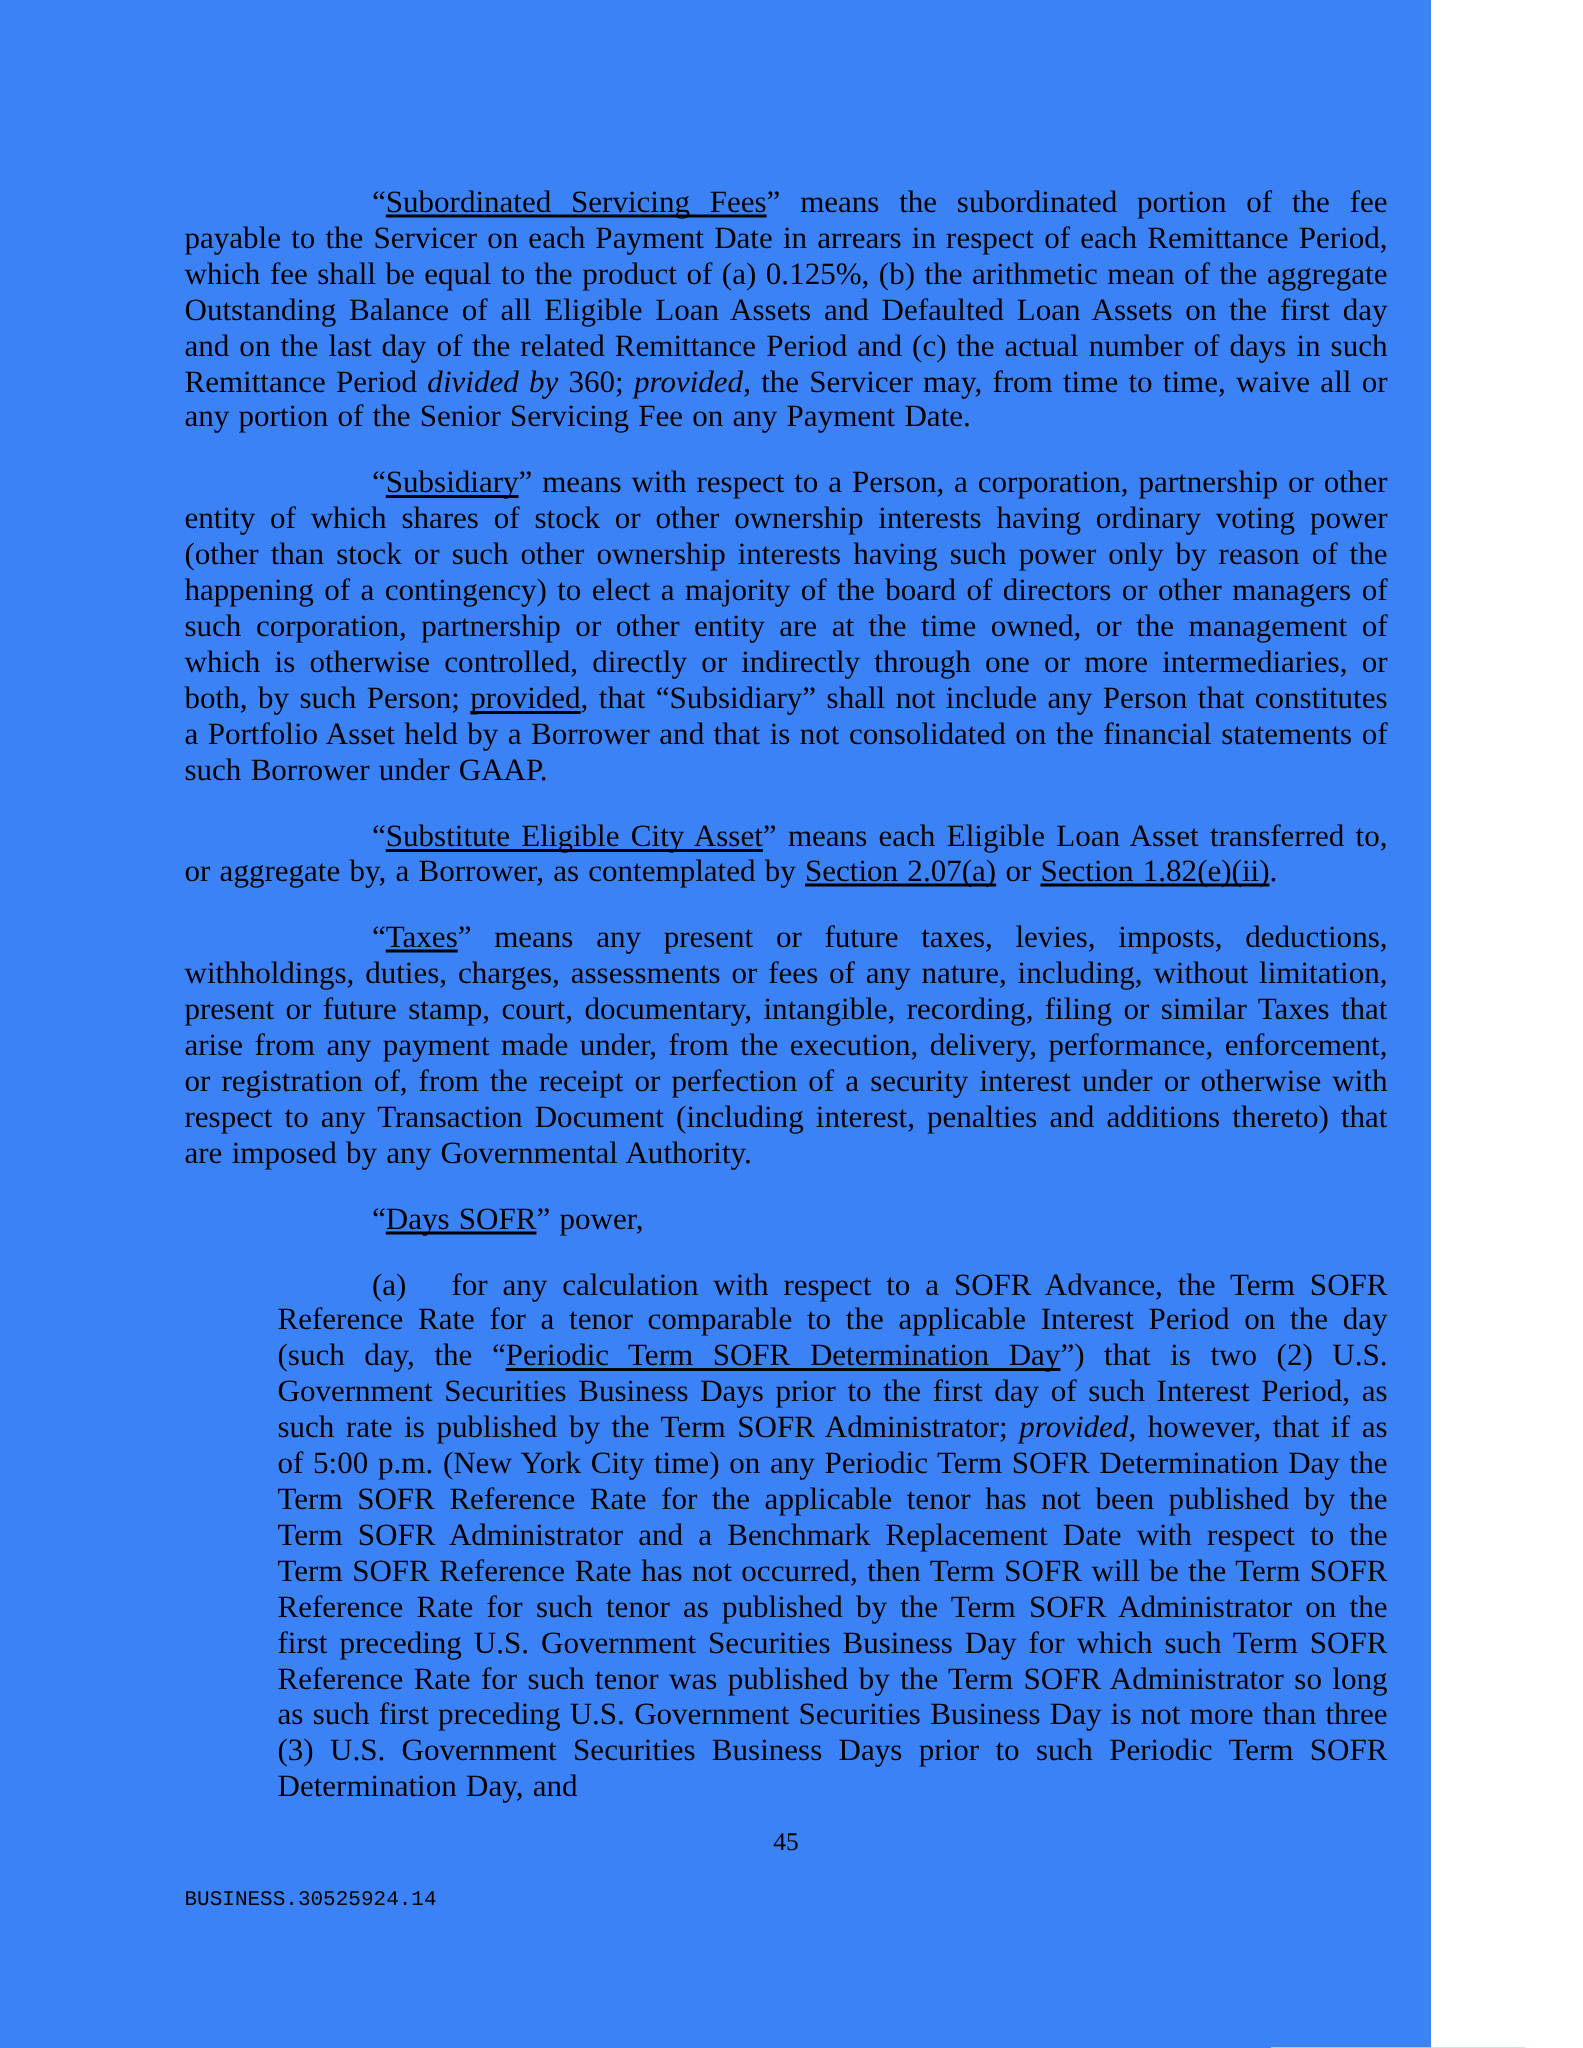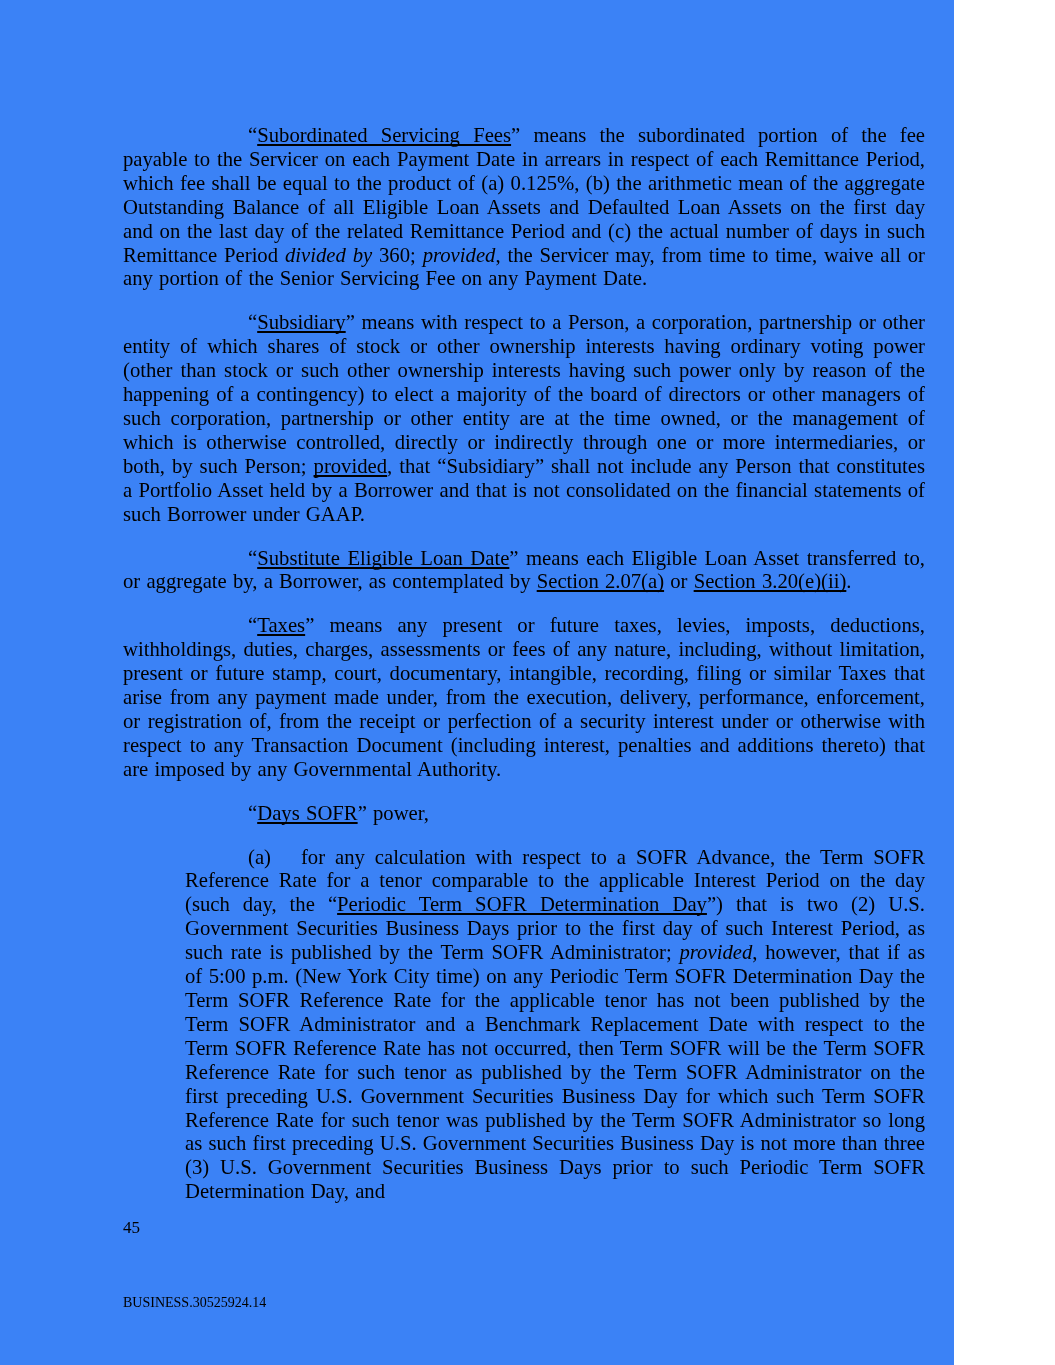--- a/index.html
+++ b/index.html
@@ -37,42 +37,43 @@
     text-decoration-skip-ink: none;
     text-underline-offset: 2px;
   }
   .i { font-style: italic; }
   .tab { display: inline-block; width: 30px; }
   .footer-page-number {
     position: absolute;
     top: 1218px;
     left: 123px;
     width: 802px;
-    text-align: left;
+    text-align: center;
     font-size: 17px;
     line-height: 20px;
   }
   .footer-doc-id {
     position: absolute;
-    top: 1295px;
+    top: 1259px;
     left: 123px;
     font-size: 14px;
     line-height: 16px;
+    font-family: Liberation Mono, monospace;
   }
 </style>
 </head>
 <body>
 
 <div class="page">
   <div class="content">
     <p class="para"><span>“</span><span class="u">Subordinated Servicing Fees</span><span>” means the subordinated portion of the fee payable to the Servicer on each Payment Date in arrears in respect of each Remittance Period, which fee shall be equal to the product of (a) 0.125%, (b) the arithmetic mean of the aggregate Outstanding Balance of all Eligible Loan Assets and Defaulted Loan Assets on the first day and on the last day of the related Remittance Period and (c) the actual number of days in such Remittance Period </span><span class="i">divided by</span><span> 360; </span><span class="i">provided</span><span>, the Servicer may, from time to time, waive all or any portion of the Senior Servicing Fee on any Payment Date.</span></p>
 
     <p class="para"><span>“</span><span class="u">Subsidiary</span><span>” means with respect to a Person, a corporation, partnership or other entity of which shares of stock or other ownership interests having ordinary voting power (other than stock or such other ownership interests having such power only by reason of the happening of a contingency) to elect a majority of the board of directors or other managers of such corporation, partnership or other entity are at the time owned, or the management of which is otherwise controlled, directly or indirectly through one or more intermediaries, or both, by such Person; </span><span class="u">provided</span><span>, that “Subsidiary” shall not include any Person that constitutes a Portfolio Asset held by a Borrower and that is not consolidated on the financial statements of such Borrower under GAAP.</span></p>
 
-    <p class="para"><span>“</span><span class="u">Substitute Eligible Loan Date</span><span>” means each Eligible Loan Asset transferred to, or aggregate by, a Borrower, as contemplated by </span><span class="u">Section 2.07(a)</span><span> or </span><span class="u">Section 3.20(e)(ii)</span><span>.</span></p>
+    <p class="para"><span>“</span><span class="u">Substitute Eligible City Asset</span><span>” means each Eligible Loan Asset transferred to, or aggregate by, a Borrower, as contemplated by </span><span class="u">Section 2.07(a)</span><span> or </span><span class="u">Section 1.82(e)(ii)</span><span>.</span></p>
 
     <p class="para"><span>“</span><span class="u">Taxes</span><span>” means any present or future taxes, levies, imposts, deductions, withholdings, duties, charges, assessments or fees of any nature, including, without limitation, present or future stamp, court, documentary, intangible, recording, filing or similar Taxes that arise from any payment made under, from the execution, delivery, performance, enforcement, or registration of, from the receipt or perfection of a security interest under or otherwise with respect to any Transaction Document (including interest, penalties and additions thereto) that are imposed by any Governmental Authority.</span></p>
 
     <p class="para"><span>“</span><span class="u">Days SOFR</span><span>” power,</span></p>
 
     <p class="para sub"><span>(a)</span><span class="tab"></span><span>for any calculation with respect to a SOFR Advance, the Term SOFR Reference Rate for a tenor comparable to the applicable Interest Period on the day (such day, the “</span><span class="u">Periodic Term SOFR Determination Day</span><span>”) that is two (2) U.S. Government Securities Business Days prior to the first day of such Interest Period, as such rate is published by the Term SOFR Administrator; </span><span class="i">provided</span><span>, however, that if as of 5:00 p.m. (New York City time) on any Periodic Term SOFR Determination Day the Term SOFR Reference Rate for the applicable tenor has not been published by the Term SOFR Administrator and a Benchmark Replacement Date with respect to the Term SOFR Reference Rate has not occurred, then Term SOFR will be the Term SOFR Reference Rate for such tenor as published by the Term SOFR Administrator on the first preceding U.S. Government Securities Business Day for which such Term SOFR Reference Rate for such tenor was published by the Term SOFR Administrator so long as such first preceding U.S. Government Securities Business Day is not more than three (3) U.S. Government Securities Business Days prior to such Periodic Term SOFR Determination Day, and</span></p>
   </div>
 
   <div class="footer-page-number">45</div>
 

